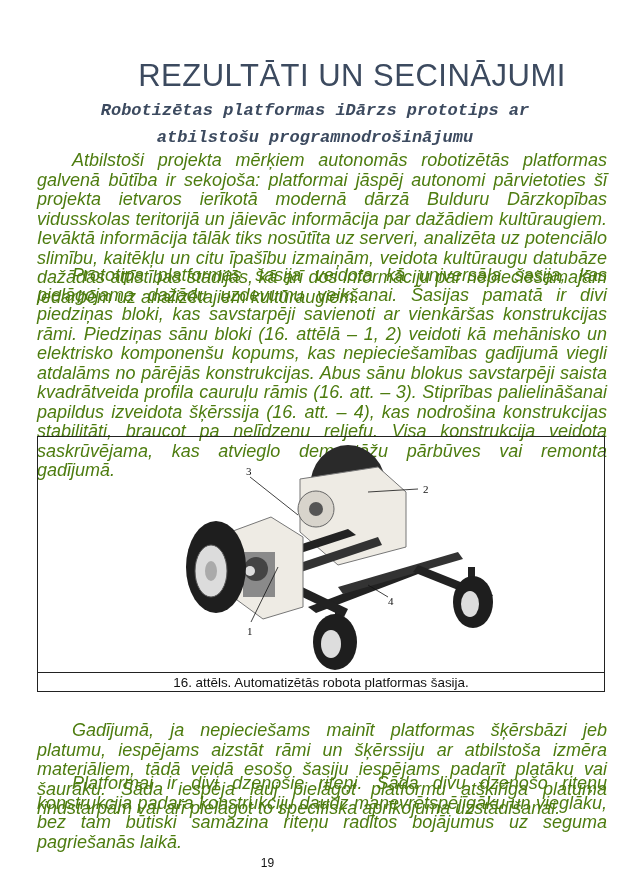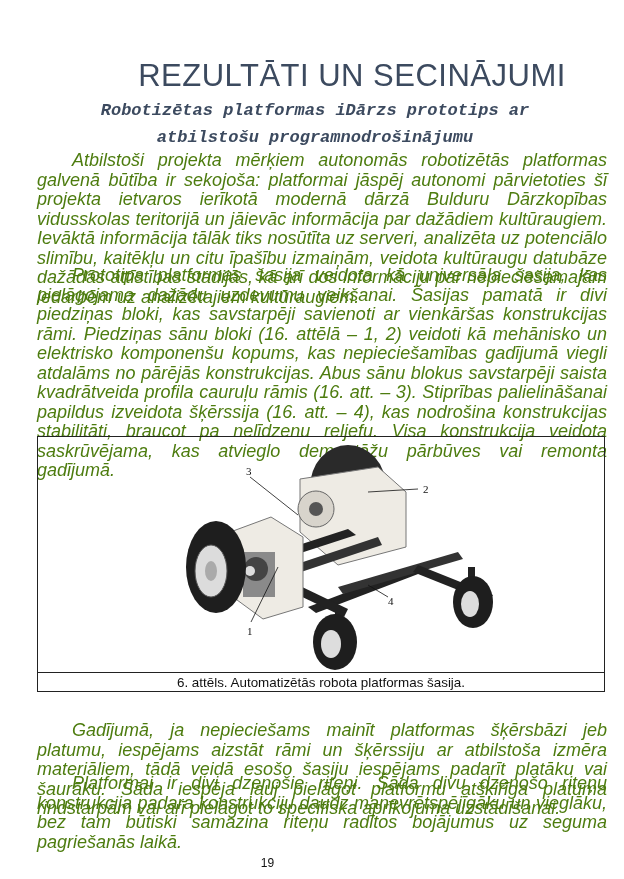--- a/index.html
+++ b/index.html
@@ -71,19 +71,19 @@
       <line x1="212" y1="40" x2="260" y2="78" stroke="#111" stroke-width="0.8"></line>
       <line x1="330" y1="55" x2="380" y2="52" stroke="#111" stroke-width="0.8"></line>
       <line x1="213" y1="185" x2="240" y2="130" stroke="#111" stroke-width="0.8"></line>
       <line x1="350" y1="160" x2="330" y2="148" stroke="#111" stroke-width="0.8"></line>
       <text class="callout" x="208" y="38">3</text>
       <text class="callout" x="385" y="56">2</text>
       <text class="callout" x="209" y="198">1</text>
       <text class="callout" x="350" y="168">4</text>
     </svg>
   </div>
-  <div class="caption">6. attēls. Automatizētās robota platformas šasija.</div>
+  <div class="caption">16. attēls. Automatizētās robota platformas šasija.</div>
 </div>
 
 <p class="para" id="p3">Gadījumā, ja nepieciešams mainīt platformas šķērsbāzi jeb platumu, iespējams aizstāt rāmi un šķērssiju ar atbilstoša izmēra materiāliem, tādā veidā esošo šasiju iespējams padarīt platāku vai šaurāku. Šāda iespēja ļauj pielāgot platformu atšķirīga platuma rindstarpām vai arī pielāgot to specifiska aprīkojuma uzstādīšanai.</p>
 <p class="para" id="p4">Platformai ir divi dzenošie riteņi. Šāda divu dzenošo riteņu konstrukcija padara konstrukciju daudz manevrētspējīgāku un vieglāku, bez tam būtiski samazina riteņu radītos bojājumus uz seguma pagriešanās laikā.</p>
 
 <div class="page-number">19</div>
 
 </body></html>

